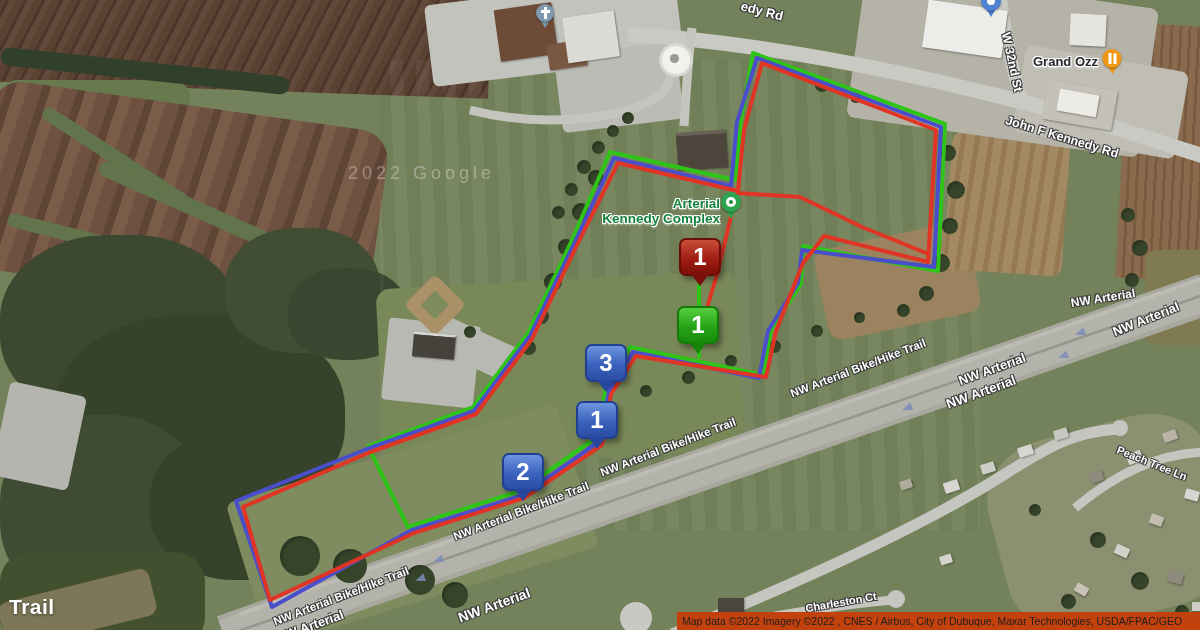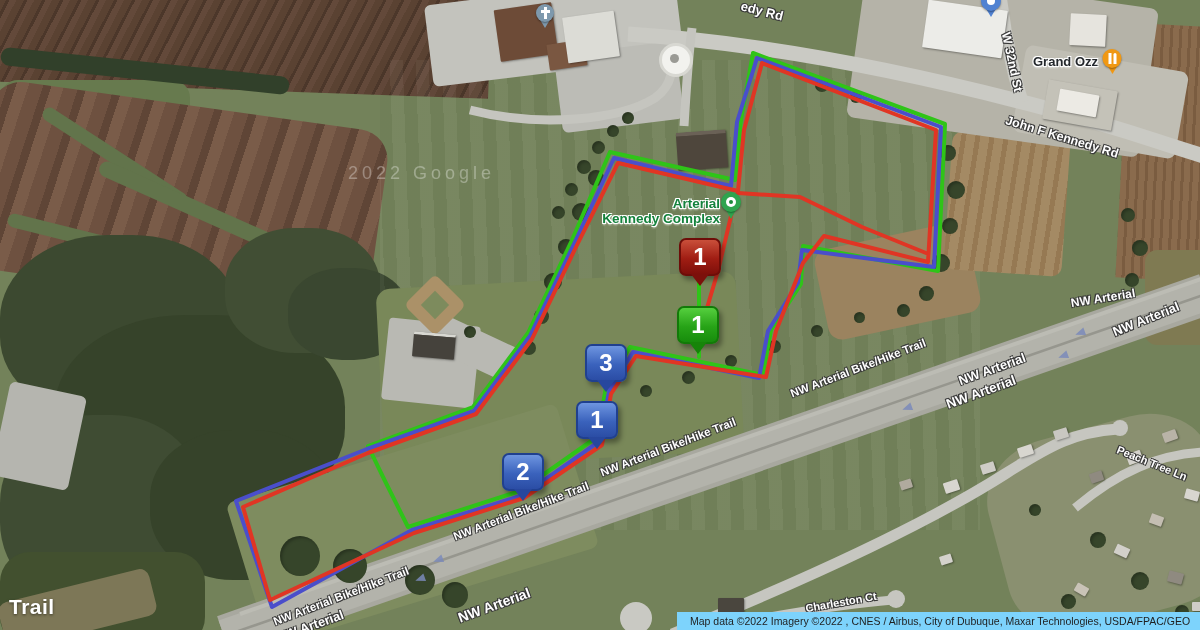--- a/index.html
+++ b/index.html
@@ -37,22 +37,22 @@
   .m-blue{background:linear-gradient(180deg,#6e95e0 0%,#3a62bc 55%,#2b4da5 100%);border:2px solid #20408f;}
   .m-blue::after{border-top-color:#27479e;}
   .m-red{background:linear-gradient(180deg,#c94f3a 0%,#a01d13 55%,#7e0f0a 100%);border:2px solid #6d0d08;}
   .m-red::after{border-top-color:#7c100b;}
   .m-green{background:linear-gradient(180deg,#55cf3e 0%,#27a317 55%,#178c0c 100%);border:2px solid #127a08;}
   .m-green::after{border-top-color:#168409;}
   
   .wmark{position:absolute;color:rgba(235,235,235,.45);font-size:15px;letter-spacing:7px;z-index:20;}
   #google-logo{position:absolute;left:9px;top:595px;font-size:21px;font-weight:bold;color:#fff;
                letter-spacing:.5px;text-shadow:0 1px 3px rgba(0,0,0,.55);z-index:60;}
-  #attribution{position:absolute;left:677px;right:0;top:612px;height:18px;background:#7dd3fc;color:#1f1f1f;
-               font-size:10.5px;line-height:18px;padding:0 13px;white-space:nowrap;overflow:hidden;z-index:60;}
+  #attribution{position:absolute;left:677px;right:0;top:612px;height:18px;background:#c2410c;color:#1f1f1f;
+               font-size:10.5px;line-height:18px;padding:0 5px;white-space:nowrap;overflow:hidden;z-index:60;}
   .arrow{position:absolute;width:0;height:0;border-top:4px solid transparent;border-bottom:4px solid transparent;
          border-right:10px solid rgba(122,137,186,.85);transform:rotate(-20deg);}
 </style>
 </head>
 <body>
 
 <div id="stage">
 
   <div class="terrain plow" style="left:-10px;top:-14px;width:500px;height:104px;transform:rotate(2deg);"></div>
   <div class="terrain" style="left:0;top:80px;width:190px;height:95px;background:#677a4e;border-radius:18px;"></div>

